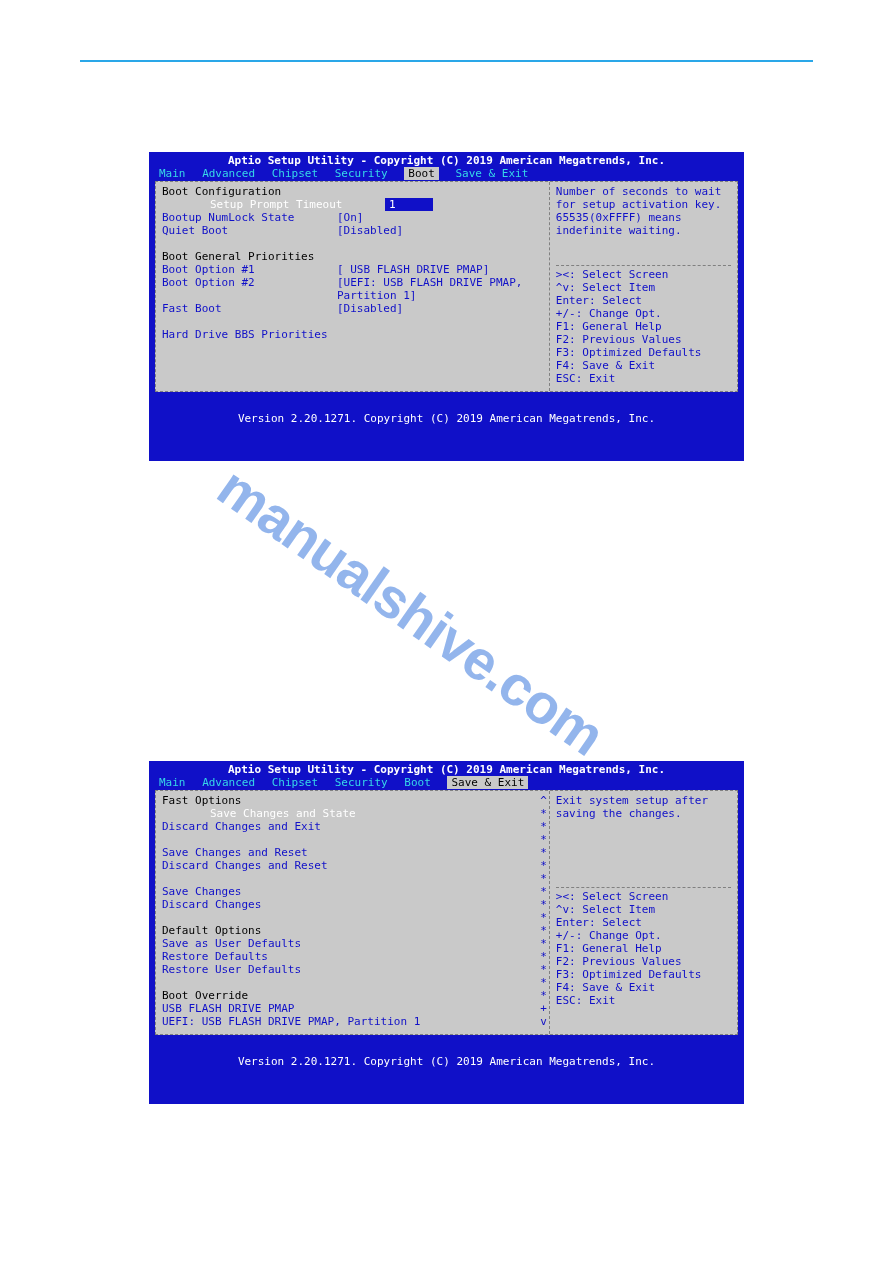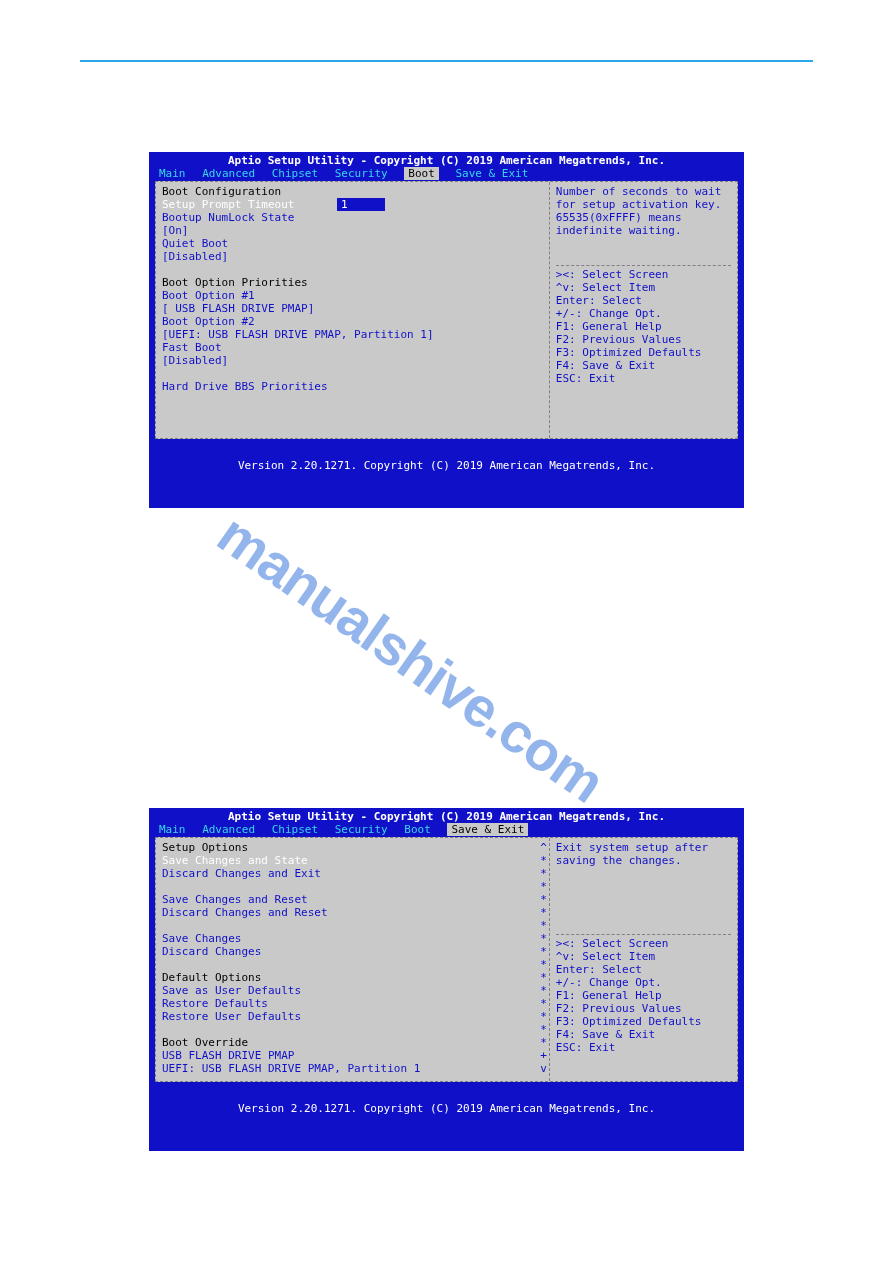--- a/index.html
+++ b/index.html
@@ -61,22 +61,22 @@
     border-right: 1px dashed #808080;
   }
   .panel-right {
     width: 180px;
     padding: 3px 6px 6px 6px;
     color: #1010c8;
   }
   .row { display: flex; }
   .col-label { width: 175px; flex-shrink: 0; }
   .col-value { }
-  .blue { color: #1010c8; flex-direction: column; }
-  .white { color: #fff; }
+  .blue { color: #1010c8; }
+  .white { color: #fff; margin-left: 48px; }
   .section-head { color: #000; }
   .field-val-box { background: #1010c8; color: #fff; padding: 0 4px; min-width: 40px; display: inline-block; }
   .hr-sep { border-top: 1px dashed #808080; margin: 2px 0; }
   .footer-bar {
     text-align: center;
     color: #fff;
     padding: 20px 0;
   }
   .ab-tag {
     position: absolute;
@@ -133,21 +133,21 @@
         </div>
         <div class="row blue">
           <div class="col-label">Bootup NumLock State</div>
           <div class="col-value">[On]</div>
         </div>
         <div class="row blue">
           <div class="col-label">Quiet Boot</div>
           <div class="col-value">[Disabled]</div>
         </div>
         <div>&nbsp;</div>
-        <div class="section-head">Boot Option Priorities</div>
+        <div class="section-head">Boot General Priorities</div>
         <div class="row blue">
           <div class="col-label">Boot Option #1</div>
           <div class="col-value">[ USB FLASH DRIVE PMAP]</div>
         </div>
         <div class="row blue">
           <div class="col-label">Boot Option #2</div>
           <div class="col-value">[UEFI:  USB FLASH DRIVE PMAP, Partition 1]</div>
         </div>
         <div class="row blue">
           <div class="col-label">Fast Boot</div>
@@ -188,21 +188,21 @@
     <div class="menu-bar">
       <span>Main</span>
       <span>Advanced</span>
       <span>Chipset</span>
       <span>Security</span>
       <span>Boot</span>
       <span class="sel">Save &amp; Exit</span>
     </div>
     <div class="panel">
       <div class="panel-left" style="position:relative;">
-        <div class="section-head">Setup Options</div>
+        <div class="section-head">Fast Options</div>
         <div class="white">Save Changes and State</div>
         <div class="blue">Discard Changes and Exit</div>
         <div>&nbsp;</div>
         <div class="blue">Save Changes and Reset</div>
         <div class="blue">Discard Changes and Reset</div>
         <div>&nbsp;</div>
         <div class="blue">Save Changes</div>
         <div class="blue">Discard Changes</div>
         <div>&nbsp;</div>
         <div class="section-head">Default Options</div>

